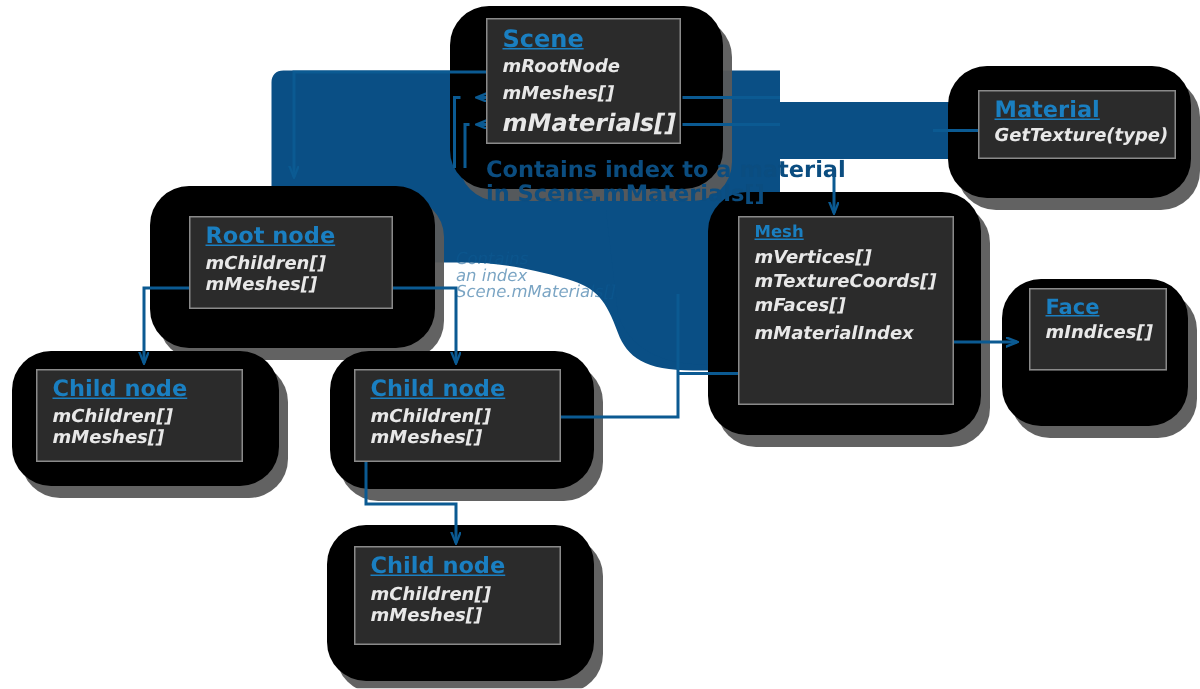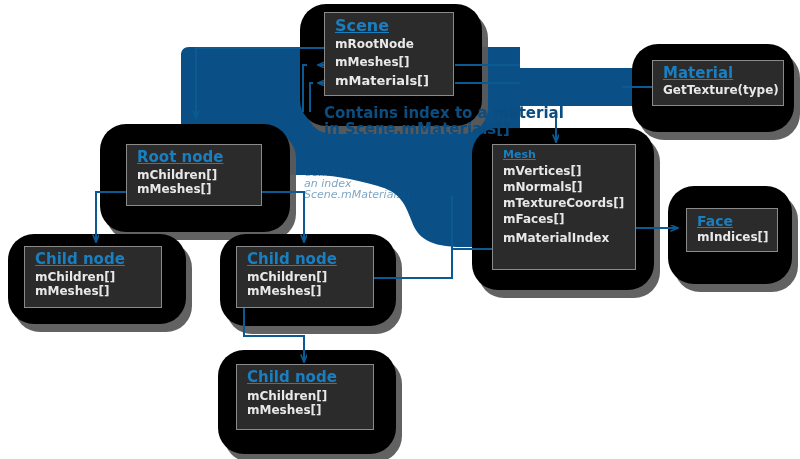--- a/index.html
+++ b/index.html
@@ -12,21 +12,21 @@
   
   .card{position:absolute;background:#000000;border-radius:26px;
         box-shadow:6px 8px 0 rgba(90,90,90,.95);}
 
   
   .box{position:absolute;background:#2b2b2b;border:1px solid #8a8a8a;
        box-sizing:border-box;padding:4px 10px 6px 10px;}
   .box .ttl{display:block;color:#1a7fc1;font-weight:bold;
             font-style:normal;text-decoration:underline;line-height:1.15;
             white-space:nowrap;}
-  .box .fld{display:block;color:#e8e8e8;font-weight:bold;
+  .box .fld{display:block;color:#e8e8e8;font-style:italic;font-weight:bold;
             line-height:1.18;white-space:nowrap;}
   .box.center .fld{text-align:center;}
 
   
   #wires{position:absolute;left:0;top:0;width:800px;height:459px;pointer-events:none;}
 
   
   .caption{position:absolute;color:#0b4d80;font-weight:bold;
            font-size:15px;line-height:1.05;white-space:nowrap;margin-left:12px;}
   .ghost{position:absolute;color:#0d5a93;font-style:italic;font-weight:normal;
@@ -105,44 +105,43 @@
 
   <div class="caption" style="left:312px;top:106px;">
     <span>Contains index to a material</span><br>
     <span>in Scene.mMaterials[]</span>
   </div>
 
   <div class="box" style="left:324px;top:12px;width:130px;height:84px;">
     <span class="ttl" style="font-size:16px;">Scene</span>
     <span class="fld" style="font-size:12px;margin-top:2px;">mRootNode</span>
     <span class="fld" style="font-size:12px;margin-top:3px;">mMeshes[]</span>
-    <span class="fld" style="font-size:13px;margin-top:4px;">mMaterials[]</span>
+    <span class="fld" style="font-size:16px;margin-top:4px;">mMaterials[]</span>
   </div>
 
   <div class="box center" style="left:652px;top:60px;width:132px;height:46px;">
     <span class="ttl" style="font-size:15px;">Material</span>
     <span class="fld" style="font-size:12px;margin-top:1px;">GetTexture(type)</span>
   </div>
 
   <div class="box" style="left:126px;top:144px;width:136px;height:62px;">
     <span class="ttl" style="font-size:15px;">Root node</span>
     <span class="fld" style="font-size:12px;margin-top:2px;">mChildren[]</span>
     <span class="fld" style="font-size:12px;">mMeshes[]</span>
   </div>
 
   <div class="box" style="left:492px;top:144px;width:144px;height:126px;">
     <span class="ttl" style="font-size:11px;">Mesh</span>
     <span class="fld" style="font-size:12px;margin-top:2px;">mVertices[]</span>
-    <span class="fld" style="font-size:12px;margin-top:2px;">mNormals[]</span>
     <span class="fld" style="font-size:12px;margin-top:2px;">mTextureCoords[]</span>
     <span class="fld" style="font-size:12px;margin-top:2px;">mFaces[]</span>
     <span class="fld" style="font-size:12px;margin-top:5px;">mMaterialIndex</span>
   </div>
 
-  <div class="box center" style="left:686px;top:208px;width:92px;height:44px;">
+  <div class="box center" style="left:686px;top:192px;width:92px;height:55px;">
     <span class="ttl" style="font-size:14px;">Face</span>
     <span class="fld" style="font-size:12px;margin-top:1px;">mIndices[]</span>
   </div>
 
   <div class="box" style="left:24px;top:246px;width:138px;height:62px;">
     <span class="ttl" style="font-size:15px;">Child node</span>
     <span class="fld" style="font-size:12px;margin-top:2px;">mChildren[]</span>
     <span class="fld" style="font-size:12px;">mMeshes[]</span>
   </div>
 

